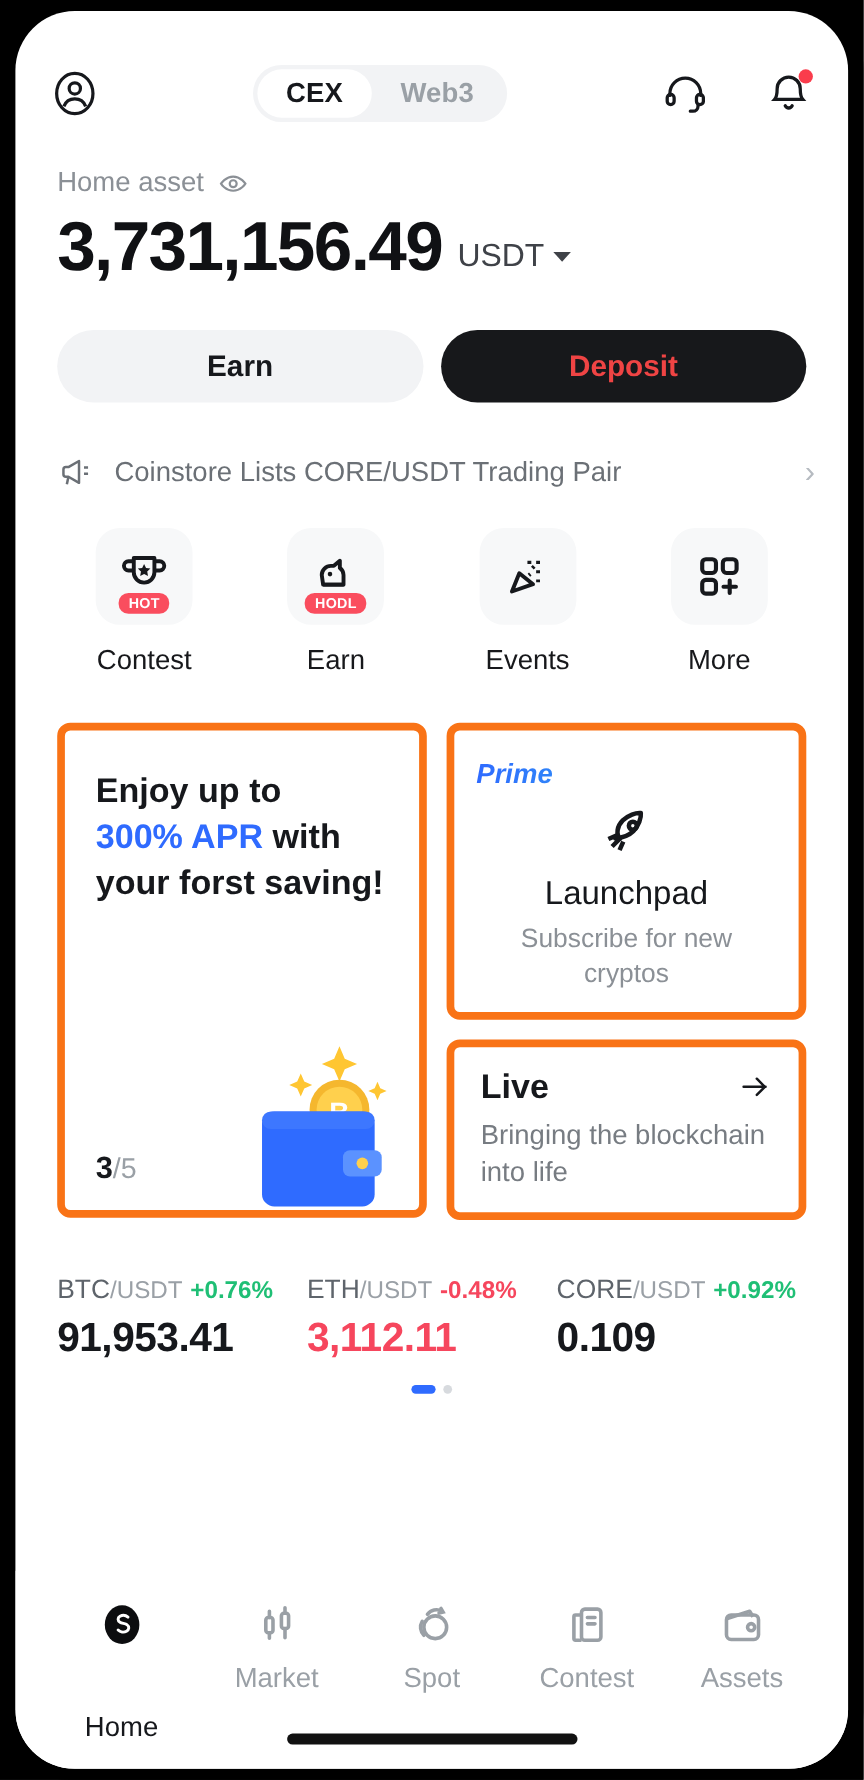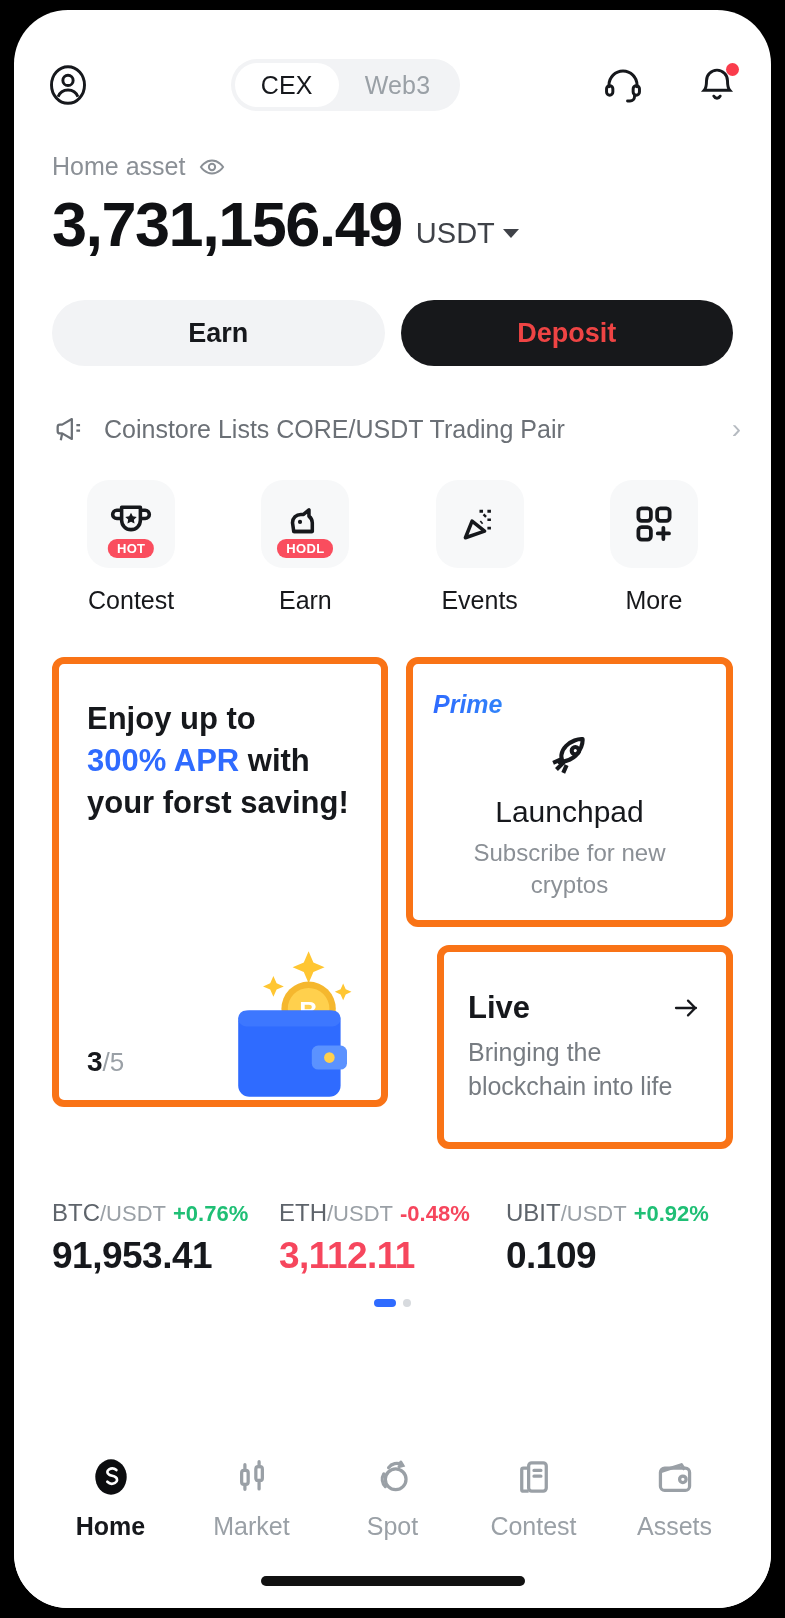--- a/index.html
+++ b/index.html
@@ -21,21 +21,21 @@
     padding:42px 28px 0 28px; height:108px;
   }
   .hdr-left, .hdr-right { display:flex; align-items:center; }
   .hdr-right { gap:42px; }
   .seg {
     display:flex; background:#f2f3f5; border-radius:26px; padding:4px;
     height:52px; align-items:center;
   }
   .seg-item {
     padding:0 26px; height:44px; line-height:44px; border-radius:22px;
-    font-size:25px; font-weight:400; color:#9aa0a6; letter-spacing:.2px;
+    font-size:25px; font-weight:700; color:#9aa0a6; letter-spacing:.2px;
   }
   .seg-item.active { background:#fff; color:#16181c; }
 
   .icon-btn { width:52px; height:52px; display:flex; align-items:center; justify-content:center; position:relative; }
   .dot-red { position:absolute; top:4px; right:4px; width:13px; height:13px; border-radius:50%; background:#fa3c4c; }
 
   
   .balance { padding:34px 38px 0 38px; }
   .bal-label { display:flex; align-items:center; gap:13px; color:#8b9096; font-size:25px; }
   .bal-row { display:flex; align-items:flex-end; gap:14px; margin-top:12px; }
@@ -89,21 +89,21 @@
   .prime-card { height:270px; padding:26px 20px; text-align:center; }
   .prime-tag {
     font-size:25px; font-weight:700; font-style:italic; text-align:left;
     background:linear-gradient(90deg,#2f6bff 0%, #31c9e8 100%);
     -webkit-background-clip:text; background-clip:text; color:transparent;
   }
   .prime-icon { margin:8px 0 6px 0; }
   .prime-title { font-size:30px; color:#16181c; margin-top:2px; }
   .prime-sub { font-size:24px; color:#8b9096; line-height:1.35; margin-top:8px; }
 
-  .live-card { flex:1; padding:38px 24px;margin-left:31px; }
+  .live-card { flex:1; padding:18px 24px; }
   .live-head { display:flex; align-items:center; justify-content:space-between; }
   .live-title { font-size:31px; font-weight:700; color:#16181c; }
   .live-sub { font-size:25px; color:#777c82; line-height:1.35; margin-top:10px; }
 
   
   .tickers { display:flex; padding:50px 38px 0 38px; }
   .tk { flex:1; }
   .tk-head { font-size:22px; color:#9aa0a6; white-space:nowrap; }
   .tk-head .sym { font-size:24px; }
   .tk-head .pct { font-weight:700; margin-left:7px; }
@@ -116,21 +116,21 @@
   .dots i { width:8px; height:8px; border-radius:4px; background:#d7dade; display:block; }
   .dots i.on { width:22px; background:#2f6bff; }
 
   
   .nav {
     position:absolute; left:0; right:0; bottom:0; height:180px; background:#fff;
     display:flex; align-items:flex-start; padding:26px 26px 0 26px;
   }
   .nav-item { flex:1; display:flex; flex-direction:column; align-items:center; gap:12px; }
   .nav-label { font-size:25px; color:#9aa0a6; }
-  .nav-item.active .nav-label { color:#16181c; font-weight:700; }
+  .nav-item.active .nav-label { color:#16181c; font-weight:400;margin-top:44px; }
   .home-bar {
     position:absolute; bottom:22px; left:50%; transform:translateX(-50%);
     width:264px; height:10px; border-radius:5px; background:#111;
   }
 </style>
 </head>
 <body>
 
 <div class="phone">
   <div class="screen">
@@ -310,21 +310,21 @@
         <div class="tk-price">91,953.41</div>
       </div>
       <div class="tk">
         <div class="tk-head">
           <span class="sym" style="color:#5e646b">ETH</span><span>/USDT</span><span class="pct down">-0.48%</span>
         </div>
         <div class="tk-price neg">3,112.11</div>
       </div>
       <div class="tk">
         <div class="tk-head">
-          <span class="sym" style="color:#5e646b">UBIT</span><span>/USDT</span><span class="pct up">+0.92%</span>
+          <span class="sym" style="color:#5e646b">CORE</span><span>/USDT</span><span class="pct up">+0.92%</span>
         </div>
         <div class="tk-price">0.109</div>
       </div>
     </div>
 
     <div class="dots">
       <i class="on"></i>
       <i></i>
     </div>
 

